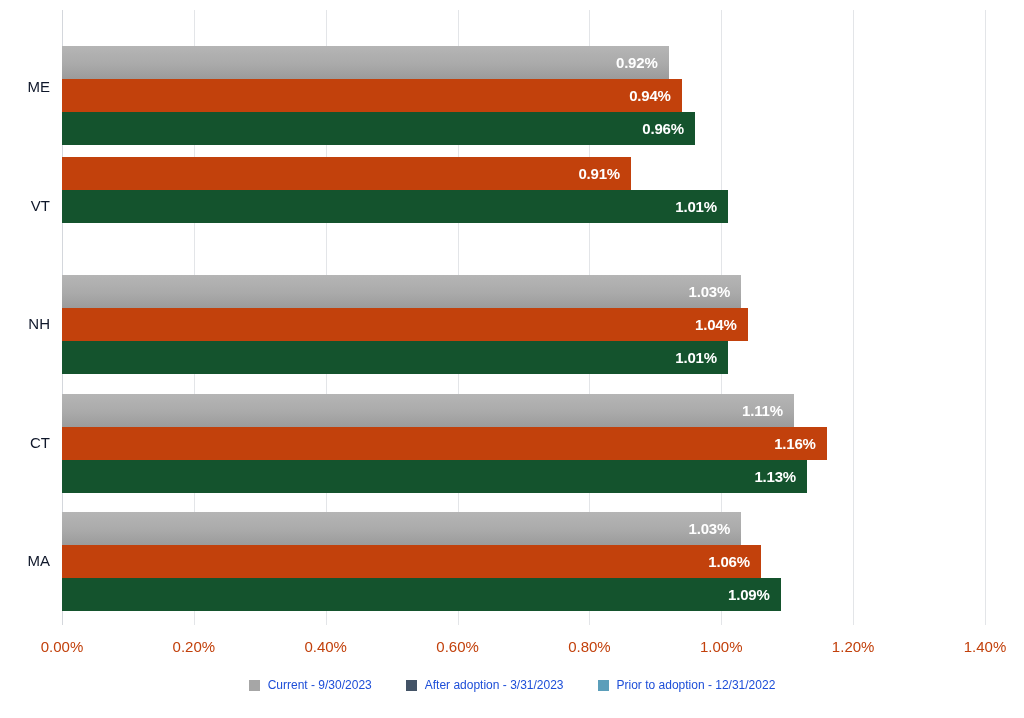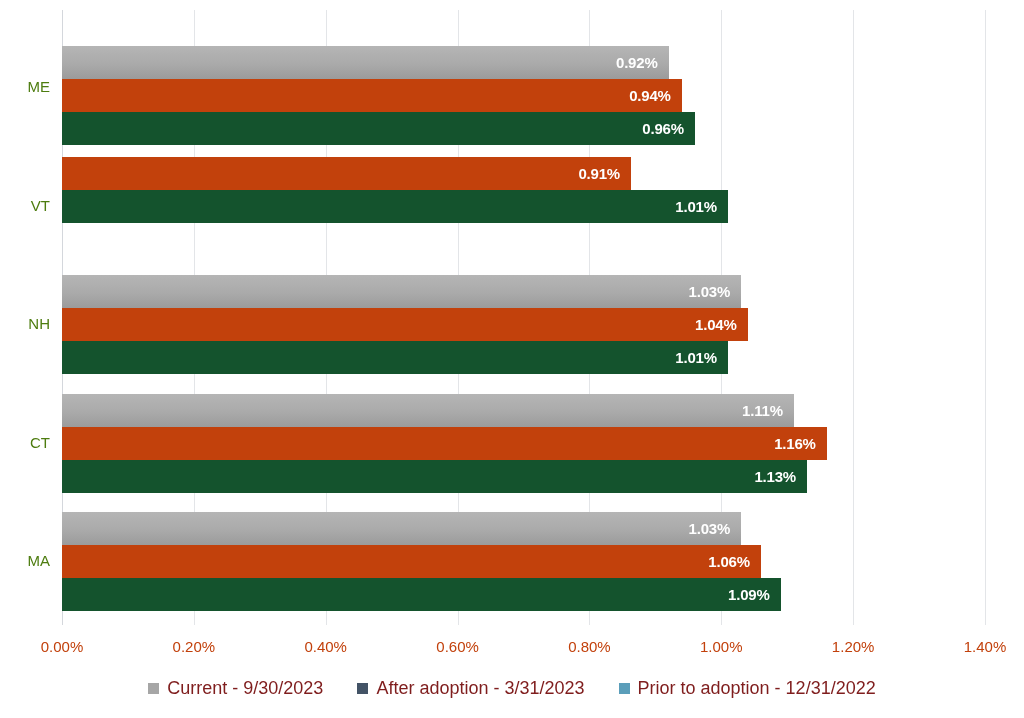--- a/index.html
+++ b/index.html
@@ -87,21 +87,21 @@
     white-space: nowrap;
   }
 
   
   .cat-label {
     position: absolute;
     left: 0;
     width: 50px;
     text-align: right;
     font-size: 15px;
-    color: #4d7c0f;
+    color: #0f172a;
     white-space: nowrap;
   }
 
   
   .xtick {
     position: absolute;
     top: 638px;
     font-size: 15px;
     color: #c2410c;
     transform: translateX(-50%);
@@ -126,22 +126,22 @@
   }
   .legend-swatch {
     width: 11px;
     height: 11px;
     display: inline-block;
   }
   .legend-swatch.s0 { background: #a6a6a6; }
   .legend-swatch.s1 { background: #435366; }
   .legend-swatch.s2 { background: #5b9eba; }
   .legend-text {
-    font-size: 18px;
-    color: #7f1d1d;
+    font-size: 12px;
+    color: #1d4ed8;
     white-space: nowrap;
   }
 </style>
 </head>
 <body>
 
 <div class="chart-root">
 
   <div class="plot-area" id="gridlines">
       <div class="gridline" style="left: 0px;"></div>

